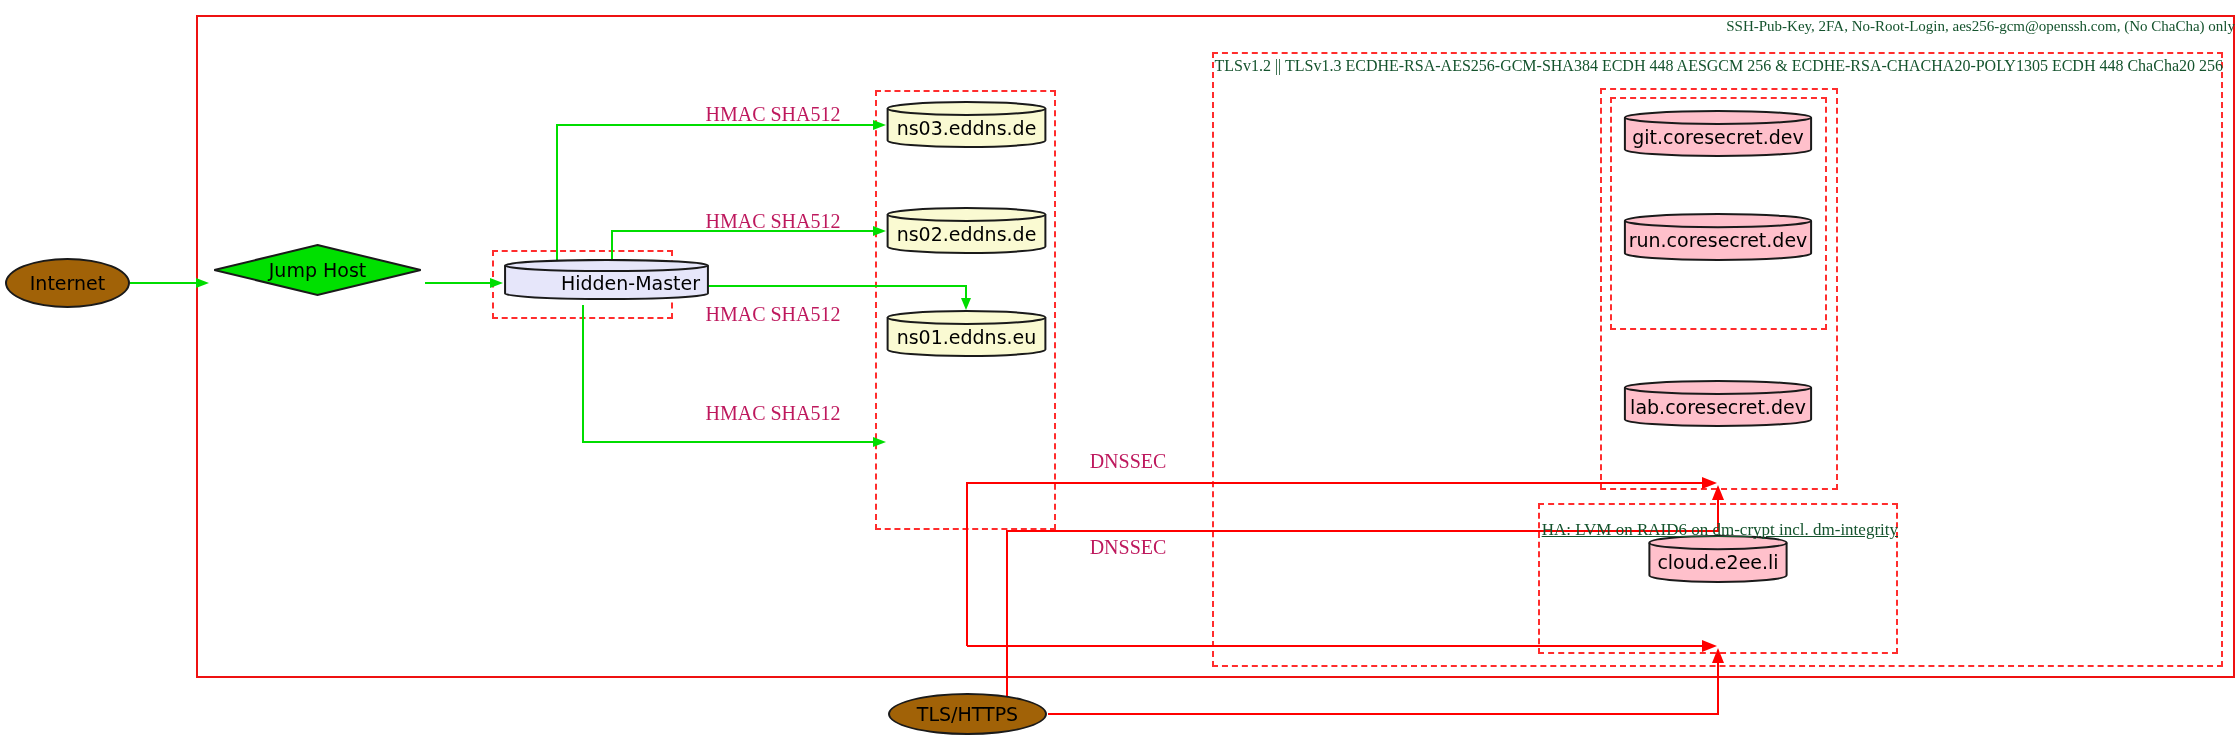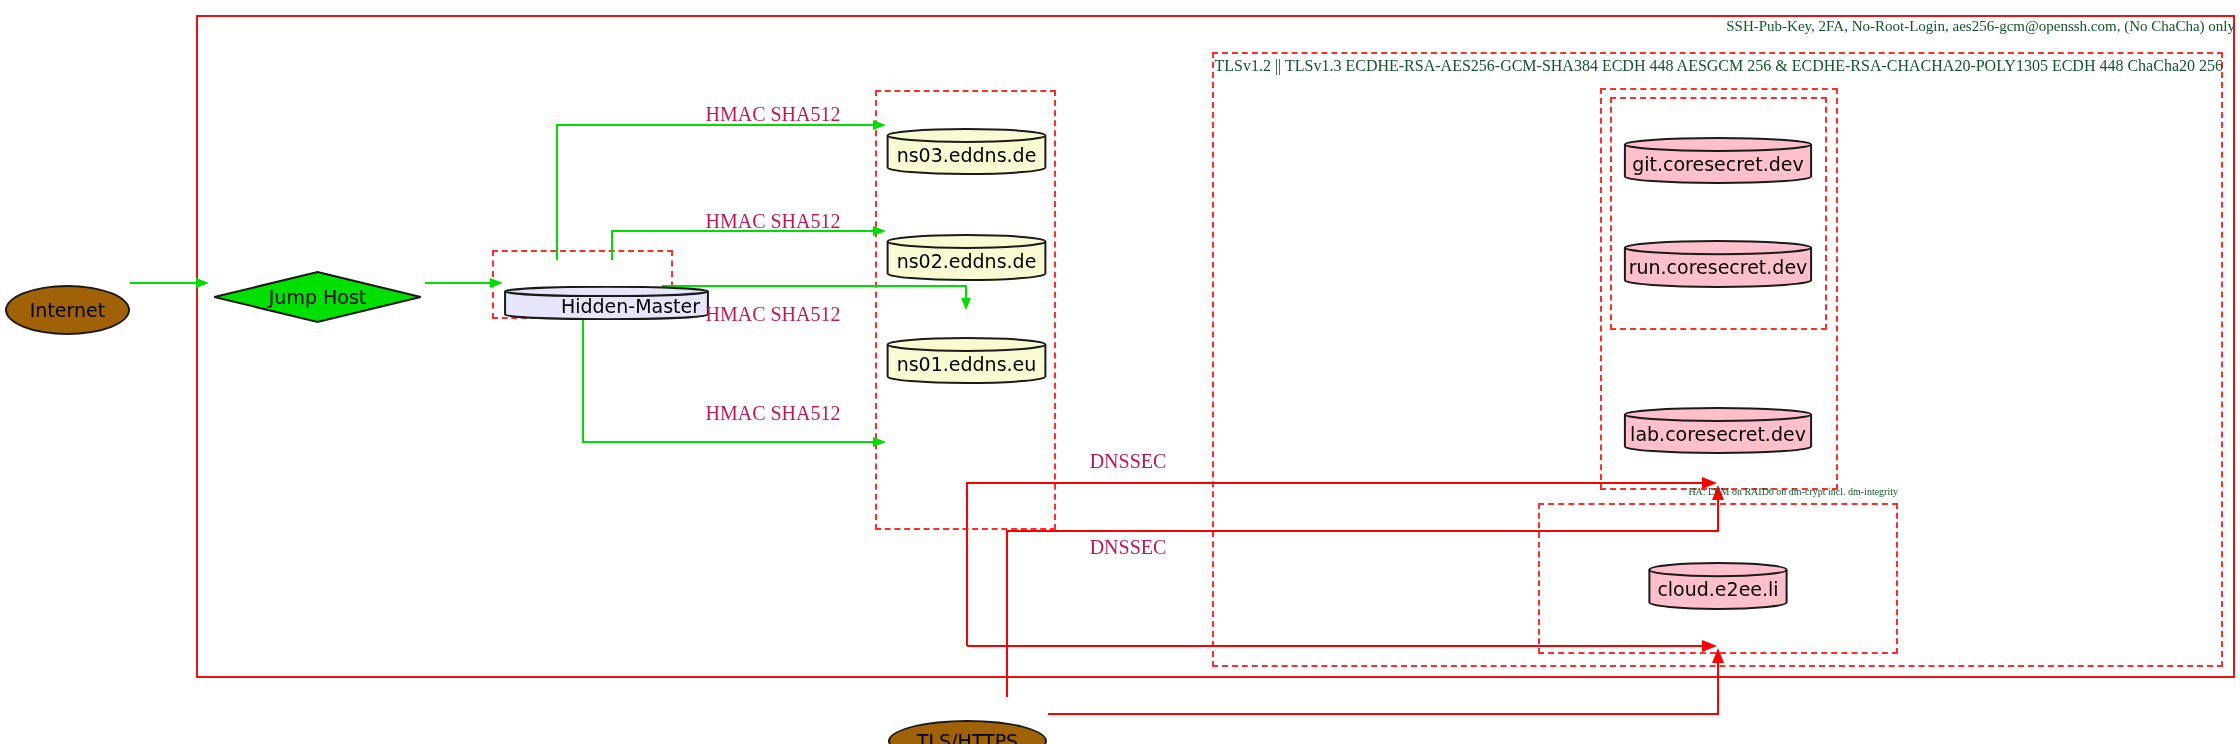--- a/index.html
+++ b/index.html
@@ -8,21 +8,21 @@
   
   .cluster{position:absolute;box-sizing:border-box;z-index:1;}
   .cluster.solid{border:2px solid #ee1111;}
   .cluster.dash{border:2px dashed #ff2d2d;}
   .cluster-label{position:absolute;z-index:4;text-align:right;color:#14532d;
                  font-family:"Liberation Serif","DejaVu Serif",serif;white-space:nowrap;}
   
   #edges{position:absolute;left:0;top:0;z-index:2;}
   
   .node{position:absolute;z-index:3;display:flex;align-items:center;justify-content:center;
-        font-size:19px;color:#000;white-space:nowrap;margin-top:27px;}
+        font-size:19px;color:#000;white-space:nowrap;}
   .ellipse{border:2px solid #1a1a1a;border-radius:50%;box-sizing:border-box;}
   .blue{background:#a16207;}
   .shape-svg{position:absolute;left:0;top:0;width:100%;height:100%;}
   .shape-svg path,.shape-svg polygon{vector-effect:non-scaling-stroke;stroke:#1a1a1a;stroke-width:2;}
   .cyl-lid{fill:none;}
   .lavender .cyl-body{fill:#e6e6fa;}
   .yellow .cyl-body{fill:#fafad2;}
   .pink .cyl-body{fill:#ffc0cb;}
   .green-fill{fill:#00e000;}
   .node .lbl{position:relative;z-index:1;}
@@ -39,21 +39,21 @@
   <div class="cluster solid" style="left:196px;top:15px;width:2039px;height:663px;"></div>
   <div class="cluster dash" style="left:1212px;top:52px;width:1011px;height:615px;"></div>
   <div class="cluster dash" style="left:875px;top:90px;width:181px;height:440px;"></div>
   <div class="cluster dash" style="left:492px;top:250px;width:181px;height:69px;"></div>
   <div class="cluster dash" style="left:1600px;top:88px;width:238px;height:402px;"></div>
   <div class="cluster dash" style="left:1610px;top:97px;width:217px;height:233px;"></div>
   <div class="cluster dash" style="left:1538px;top:503px;width:360px;height:151px;"></div>
 
   <div class="cluster-label" style="left:196px;top:18px;width:2039px;font-size:15px;">SSH-Pub-Key, 2FA, No-Root-Login, aes256-gcm@openssh.com, (No ChaCha) only</div>
   <div class="cluster-label" style="left:1212px;top:57px;width:1011px;font-size:16px;">TLSv1.2 || TLSv1.3 ECDHE-RSA-AES256-GCM-SHA384 ECDH 448 AESGCM 256 &amp; ECDHE-RSA-CHACHA20-POLY1305 ECDH 448 ChaCha20 256</div>
-  <div class="cluster-label" style="left:1538px;top:486px;width:360px;font-size:10px;">HA: LVM on RAID6 on dm-crypt incl. dm-integrity</div>
+  <div class="cluster-label" style="left:1538px;top:520px;width:360px;font-size:17px;text-decoration:underline;">HA: LVM on RAID6 on dm-crypt incl. dm-integrity</div>
 
   <svg id="edges" width="2240" height="744">
 
     <g stroke="#00dd00" stroke-width="2" fill="none">
       <line x1="130" y1="283" x2="198" y2="283"></line>
       <line x1="425" y1="283" x2="492" y2="283"></line>
       <polyline points="557,260 557,125 875,125"></polyline>
       <polyline points="612,260 612,231 875,231"></polyline>
       <polyline points="662,286 966,286 966,300"></polyline>
       <polyline points="583,305 583,442 875,442"></polyline>
@@ -94,21 +94,21 @@
     <span class="lbl">Internet</span>
   </div>
 
   <div class="node" style="left:210px;top:244px;width:215px;height:52px;">
     <svg class="shape-svg" viewBox="0 0 100 100" preserveAspectRatio="none">
       <polygon class="green-fill" points="50,2 98,50 50,98 2,50"></polygon>
     </svg>
     <span class="lbl">Jump Host</span>
   </div>
 
-  <div class="node cyl lavender" style="left:503px;top:259px;width:159px;height:34px;padding-left:48px;">
+  <div class="node cyl lavender" style="left:503px;top:259px;width:159px;height:41px;padding-left:48px;">
     <svg class="shape-svg" viewBox="0 0 100 44" preserveAspectRatio="none">
       <path class="cyl-body" d="M1,7 A49,6 0 0 1 99,7 L99,37 A49,6 0 0 1 1,37 Z"></path>
       <path class="cyl-lid" d="M1,7 A49,6 0 0 0 99,7"></path>
     </svg>
     <span class="lbl">Hidden-Master</span>
   </div>
 
   <div class="node cyl yellow" style="left:886px;top:101px;width:161px;height:47px;">
     <svg class="shape-svg" viewBox="0 0 100 44" preserveAspectRatio="none">
       <path class="cyl-body" d="M1,7 A49,6 0 0 1 99,7 L99,37 A49,6 0 0 1 1,37 Z"></path>

